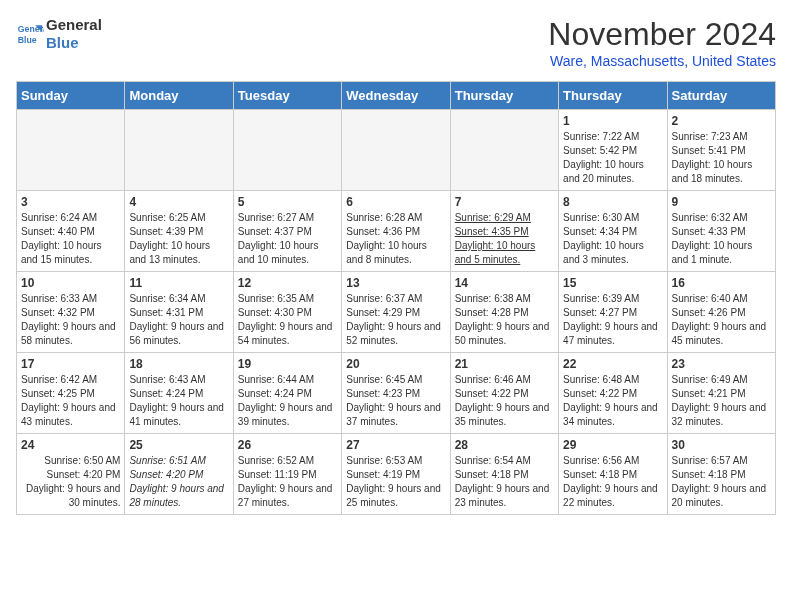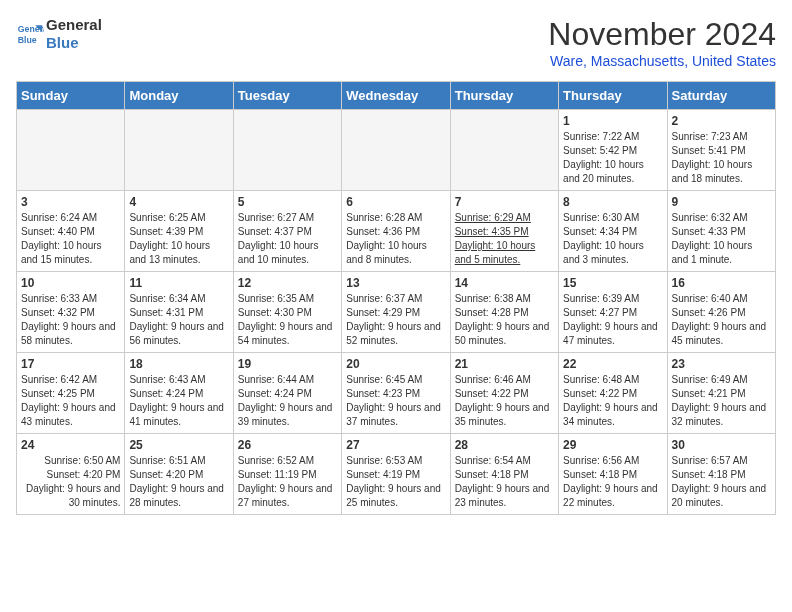--- a/index.html
+++ b/index.html
@@ -262,21 +262,21 @@
       </tr>
       <tr>
         <td>
           <span class="day-num">24</span>
           <div class="day-info" style="white-space: pre-line; text-align: right;">Sunrise: 6:50 AM
 Sunset: 4:20 PM
 Daylight: 9 hours and 30 minutes.</div>
         </td>
         <td>
           <span class="day-num">25</span>
-          <div class="day-info" style="white-space: pre-line;">Sunrise: 6:51 AM
+          <div class="day-info" style="white-space: pre-line; font-style: italic;">Sunrise: 6:51 AM
 Sunset: 4:20 PM
 Daylight: 9 hours and 28 minutes.</div>
         </td>
         <td>
           <span class="day-num">26</span>
           <div class="day-info" style="white-space: pre-line;">Sunrise: 6:52 AM
 Sunset: 11:19 PM
 Daylight: 9 hours and 27 minutes.</div>
         </td>
         <td>

